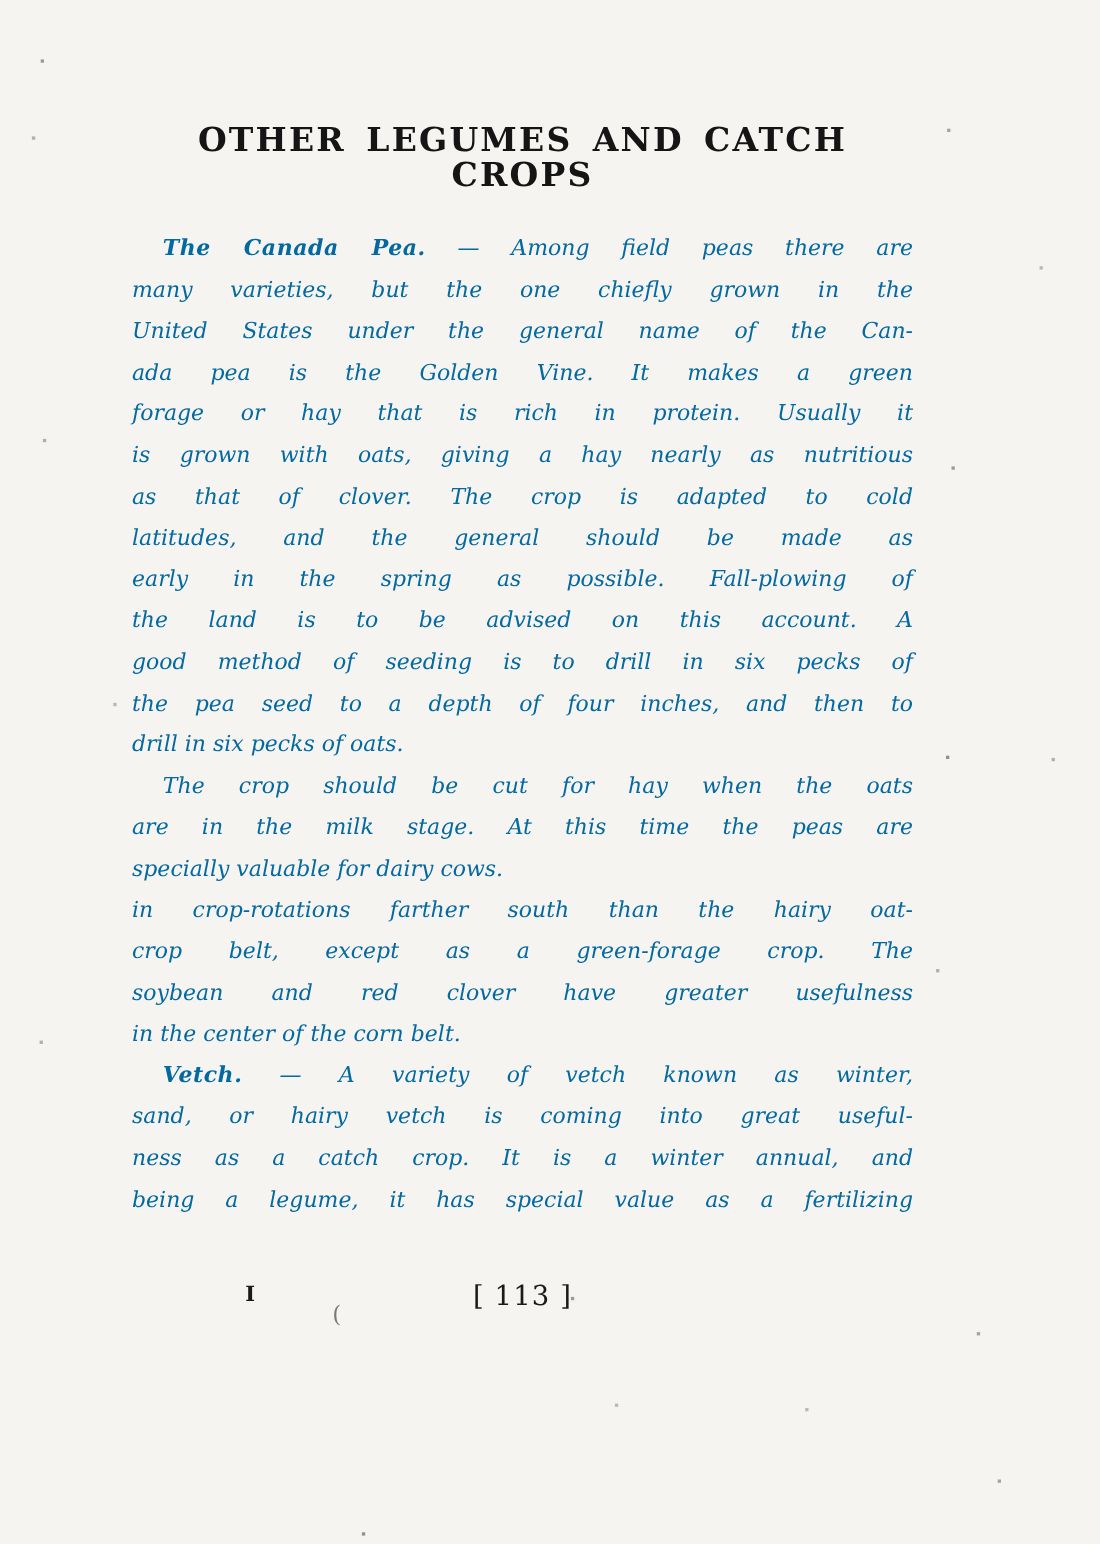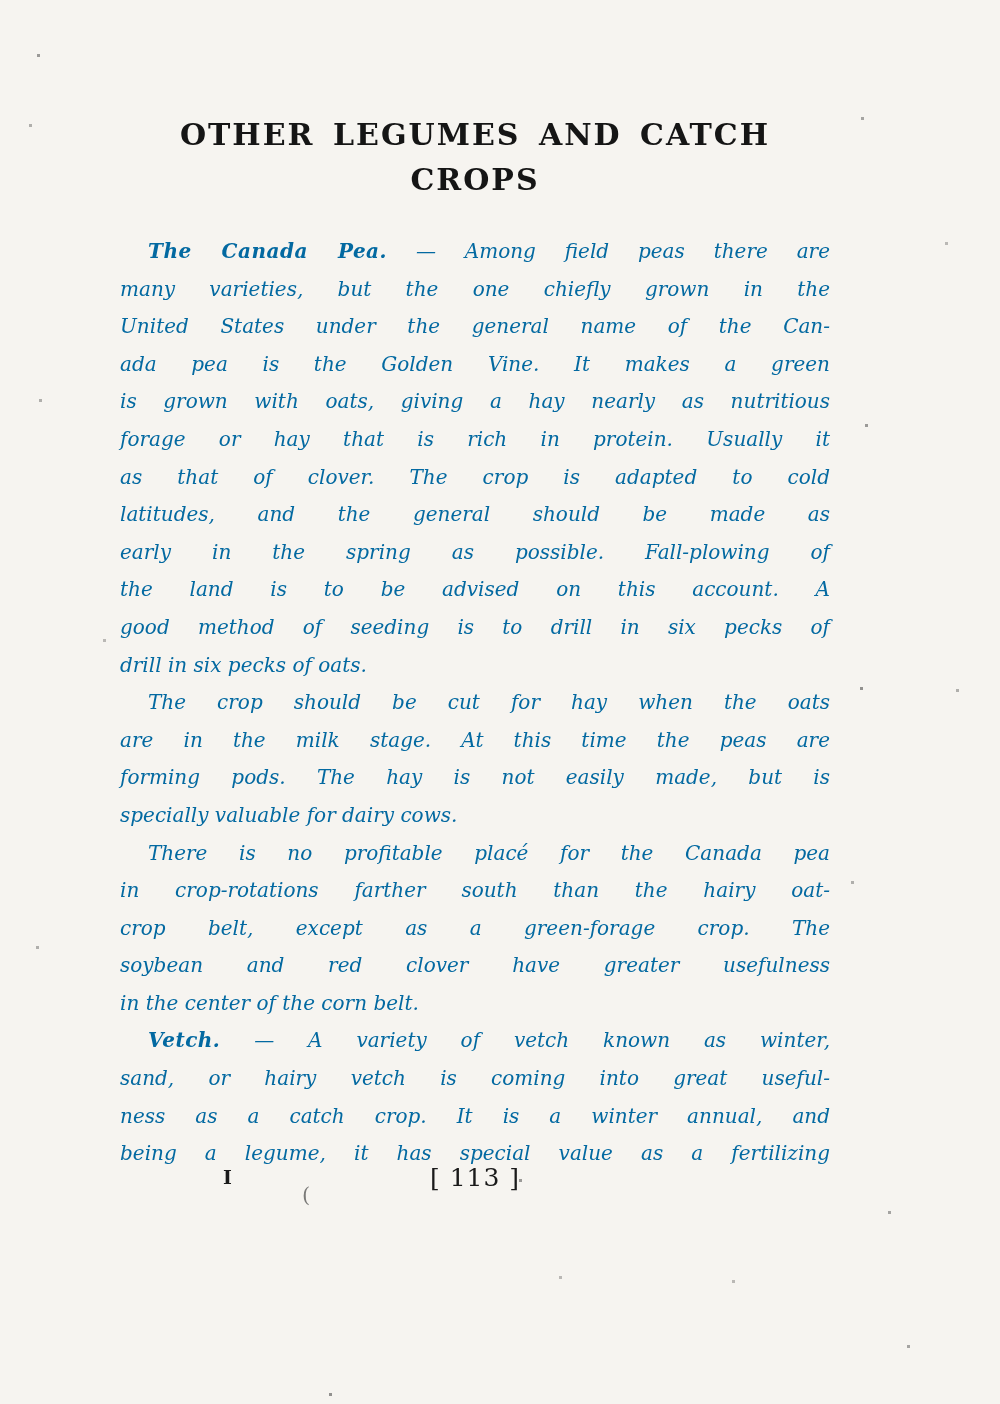--- a/index.html
+++ b/index.html
@@ -18,21 +18,21 @@
   }
   .content {
     position: absolute;
     left: 120px;
     top: 112px;
     width: 710px;
   }
   .title {
     font-size: 30px;
     font-weight: bold;
-    line-height: 45px;
+    line-height: 32px;
     text-align: center;
     letter-spacing: 2px;
     word-spacing: 6px;
     margin: 0 0 31px 0;
     color: #151515;
   }
   .text-block .line {
     font-size: 20px;
     line-height: 37.6px;
     text-align: justify;
@@ -111,33 +111,32 @@
 <body>
 
 <div class="page">
   <div class="content">
     <h1 class="title">OTHER LEGUMES AND CATCH CROPS</h1>
     <div class="text-block">
         <div class="line first"><b>The Canada Pea.</b> — Among field peas there are</div>
         <div class="line">many varieties, but the one chiefly grown in the</div>
         <div class="line">United States under the general name of the Can-</div>
         <div class="line">ada pea is the Golden Vine.  It makes a green</div>
+        <div class="line">forage or hay that is rich in protein.  Usually it</div>
         <div class="line">is grown with oats, giving a hay nearly as nutritious</div>
-        <div class="line">forage or hay that is rich in protein.  Usually it</div>
         <div class="line">as that of clover.  The crop is adapted to cold</div>
         <div class="line">latitudes, and the general should be made as</div>
         <div class="line">early in the spring as possible.  Fall-plowing of</div>
         <div class="line">the land is to be advised on this account.  A</div>
         <div class="line">good method of seeding is to drill in six pecks of</div>
+        <div class="line">the pea seed to a depth of four inches, and then to</div>
         <div class="line last">drill in six pecks of oats.</div>
         <div class="line first">The crop should be cut for hay when the oats</div>
         <div class="line">are in the milk stage.  At this time the peas are</div>
-        <div class="line">forming pods.  The hay is not easily made, but is</div>
         <div class="line last">specially valuable for dairy cows.</div>
-        <div class="line first">There is no profitable placé for the Canada pea</div>
         <div class="line">in crop-rotations farther south than the hairy oat-</div>
         <div class="line">crop belt, except as a green-forage crop.  The</div>
         <div class="line">soybean and red clover have greater usefulness</div>
         <div class="line last">in the center of the corn belt.</div>
         <div class="line first"><b>Vetch.</b> — A variety of vetch known as winter,</div>
         <div class="line">sand, or hairy vetch is coming into great useful-</div>
         <div class="line">ness as a catch crop.  It is a winter annual, and</div>
         <div class="line">being a legume, it has special value as a fertilizing</div>
       </div>
   </div>

